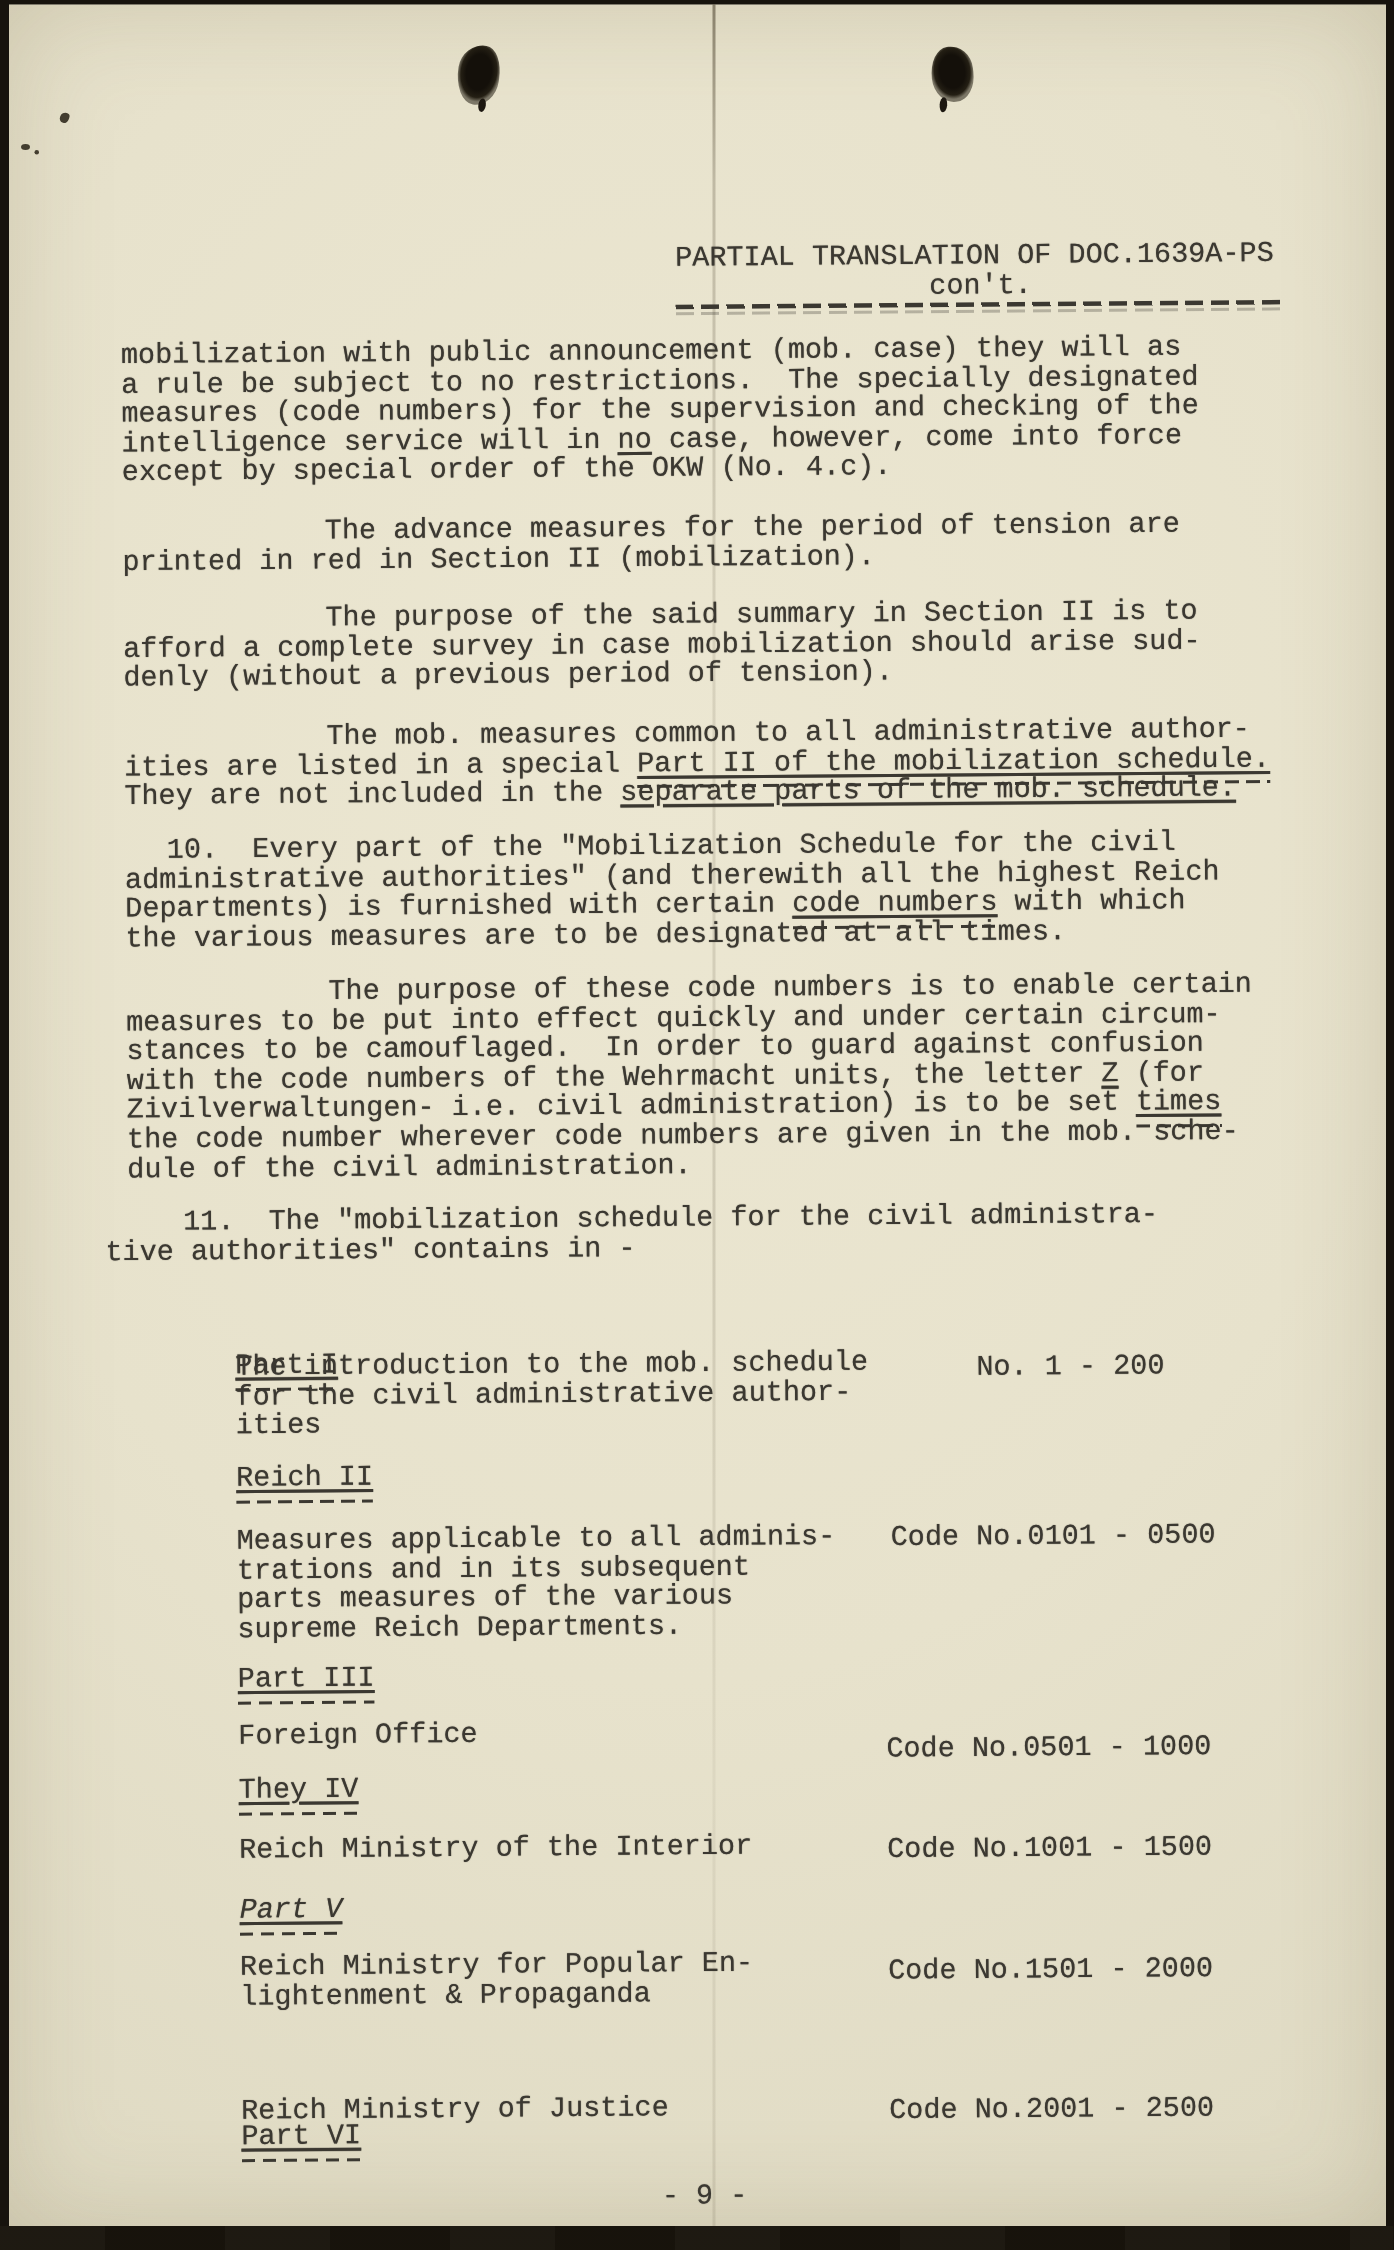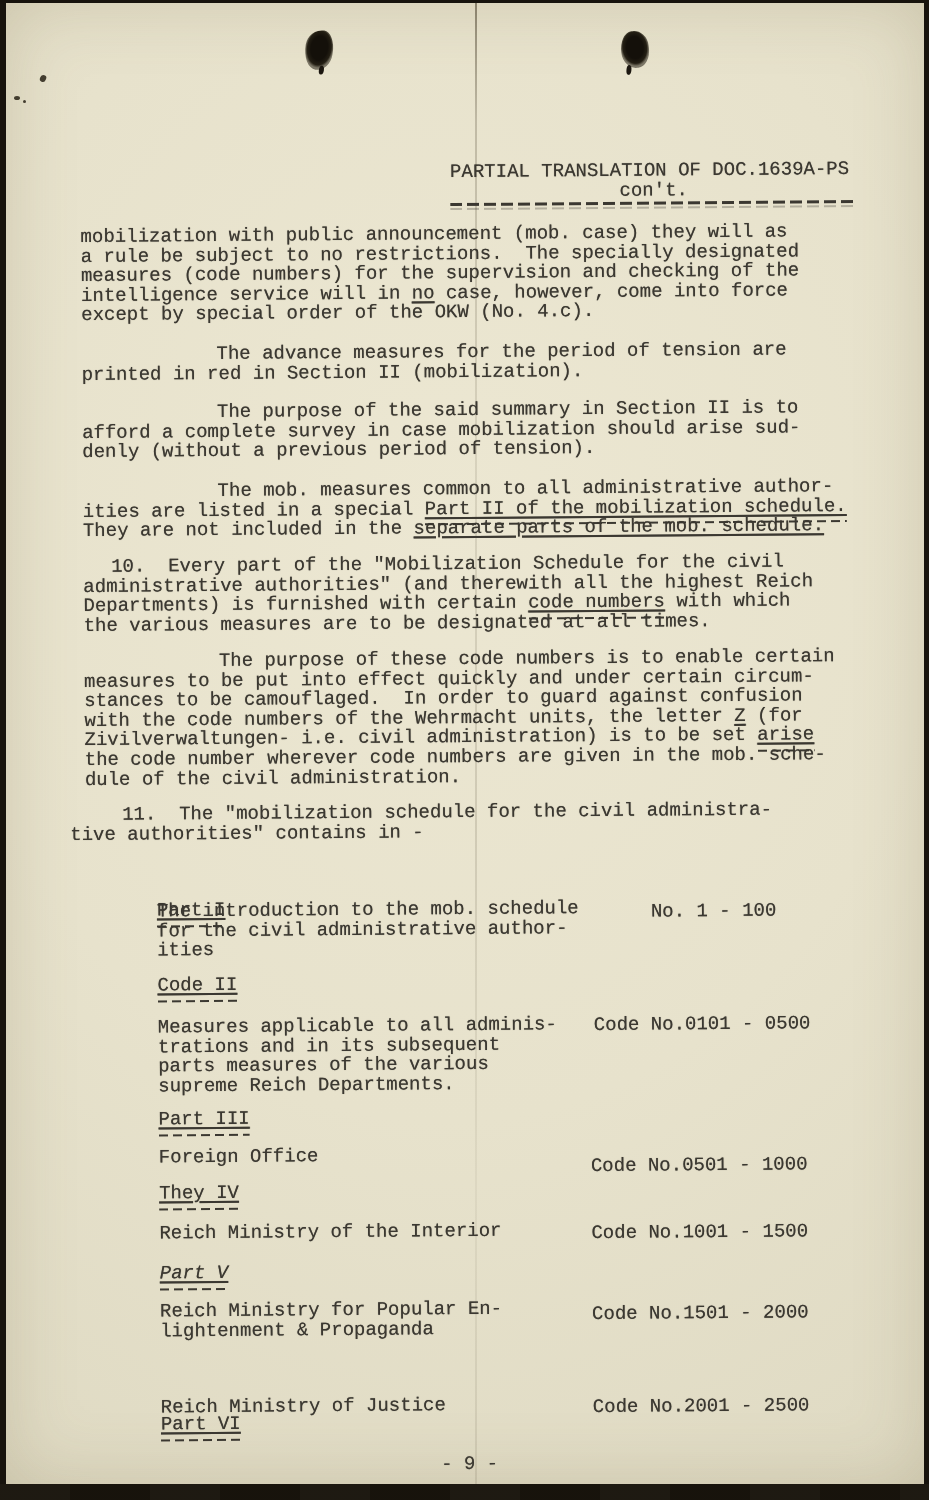--- a/index.html
+++ b/index.html
@@ -116,38 +116,38 @@
         <div class="line" style="padding-left: 28px;"><span>10.  Every part of the "Mobilization Schedule for the civil</span></div>
         <div class="line"><span>administrative authorities" (and therewith all the highest Reich</span></div>
         <div class="line"><span>Departments) is furnished with certain </span><span class="u2">code numbers</span><span> with which</span></div>
         <div class="line"><span>the various measures are to be designated at all times.</span></div>
       </div>
       <div class="block" style="left: 85px; top: 653px;">
         <div class="line" style="padding-left: 135px;"><span>The purpose of these code numbers is to enable certain</span></div>
         <div class="line"><span>measures to be put into effect quickly and under certain circum-</span></div>
         <div class="line"><span>stances to be camouflaged.  In order to guard against confusion</span></div>
         <div class="line"><span>with the code numbers of the Wehrmacht units, the letter </span><span class="u">Z</span><span> (for</span></div>
-        <div class="line"><span>Zivilverwaltungen- i.e. civil administration) is to be set </span><span class="u2">arise</span></div>
+        <div class="line"><span>Zivilverwaltungen- i.e. civil administration) is to be set </span><span class="u2">times</span></div>
         <div class="line"><span>the code number wherever code numbers are given in the mob. sche-</span></div>
         <div class="line"><span>dule of the civil administration.</span></div>
       </div>
       <div class="block" style="left: 70px; top: 806px;">
         <div class="line" style="padding-left: 52px;"><span>11.  The "mobilization schedule for the civil administra-</span></div>
         <div class="line"><span>tive authorities" contains in -</span></div>
       </div>
     </div>
   <div id="parts">
       <div class="block" style="left: 156px; top: 862px; margin-top: 40px;"><span class="u2">Part I</span></div>
       <div class="block" style="left: 156px; top: 903px; width: 740px;">
         <div class="line">The introduction to the mob. schedule</div>
         <div class="line">for the civil administrative author-</div>
         <div class="line">ities</div>
-        <span class="part-code" style="left: 494px; top: 4px;">No. 1 - 100</span>
+        <span class="part-code" style="left: 494px; top: 4px;">No. 1 - 200</span>
       </div>
-      <div class="block" style="left: 156px; top: 977px;"><span class="u2">Code II</span></div>
+      <div class="block" style="left: 156px; top: 977px;"><span class="u2">Reich II</span></div>
       <div class="block" style="left: 156px; top: 1019px; width: 740px;">
         <div class="line">Measures applicable to all adminis-</div>
         <div class="line">trations and in its subsequent</div>
         <div class="line">parts measures of the various</div>
         <div class="line">supreme Reich Departments.</div>
         <span class="part-code" style="left: 436px; top: 1px;">Code No.0101 - 0500</span>
       </div>
       <div class="block" style="left: 156px; top: 1111px;"><span class="u2">Part III</span></div>
       <div class="block" style="left: 156px; top: 1149px; width: 740px;">
         <div class="line">Foreign Office</div>

